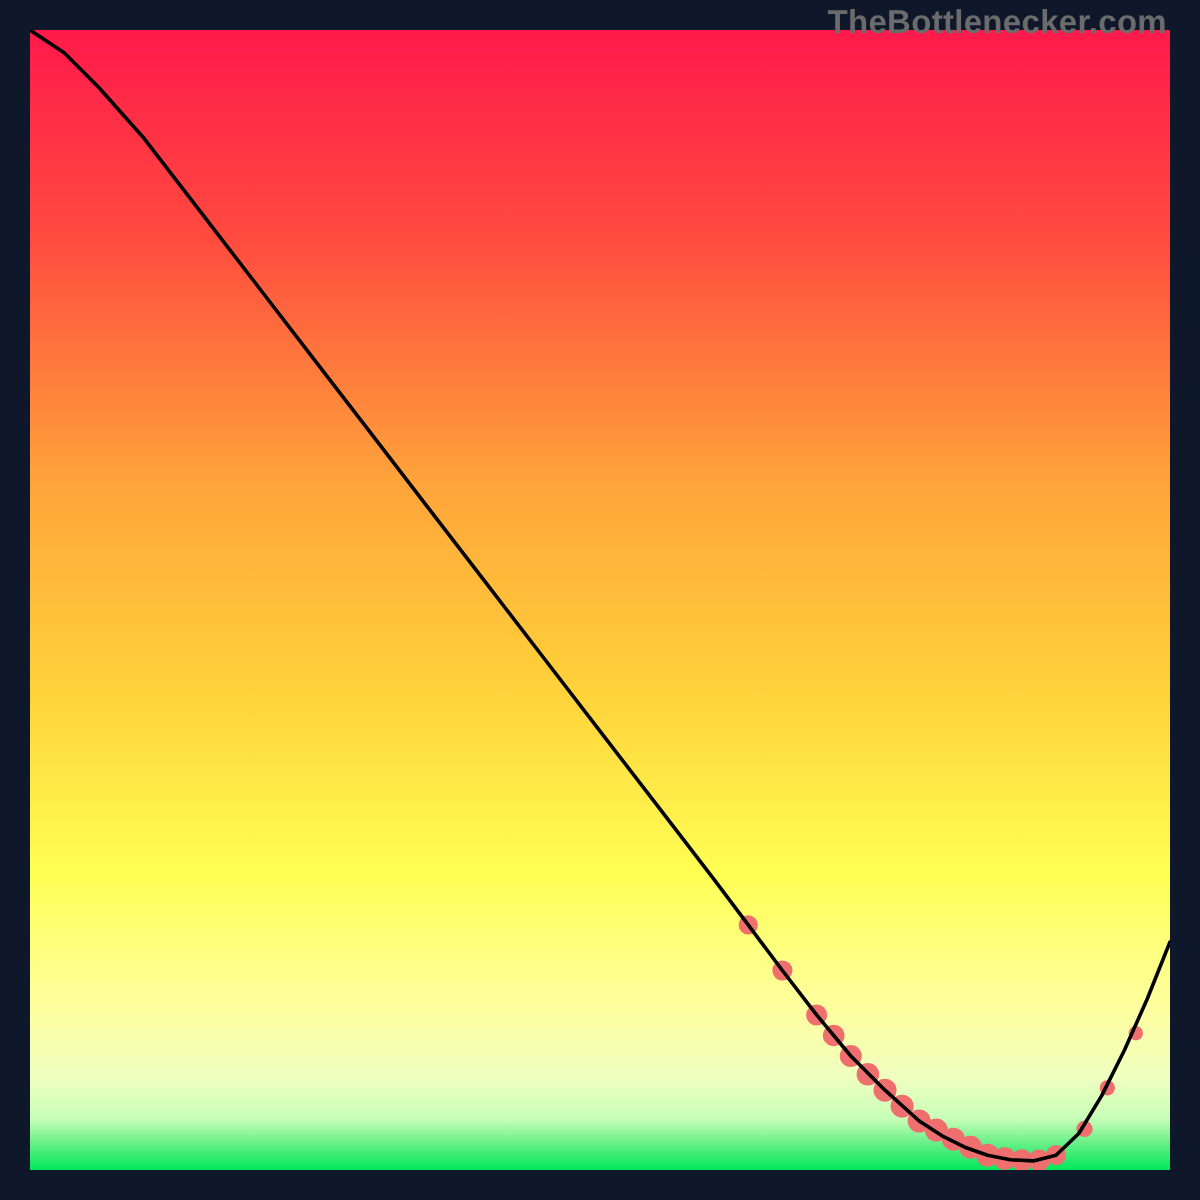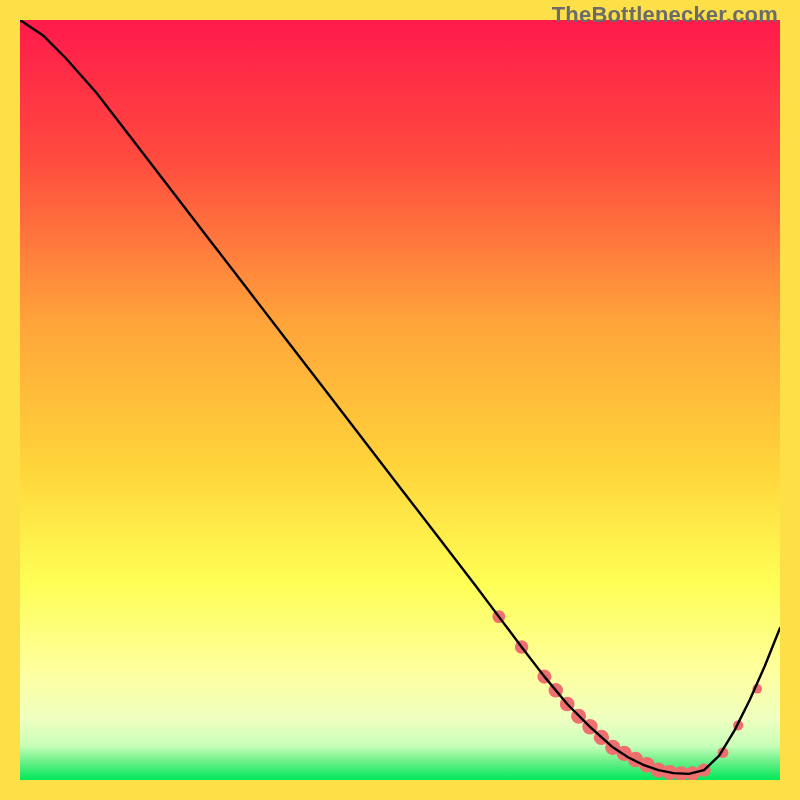--- a/index.html
+++ b/index.html
@@ -8,21 +8,21 @@
     width: 800px;
     height: 800px;
     background: #000;
     overflow: hidden;
     font-family: Arial, Helvetica, sans-serif;
   }
   .frame {
     position: absolute;
     left: 0; top: 0;
     width: 800px; height: 800px;
-    background: #fde047;
+    background: #0f172a;
   }
   .plot {
     position: absolute;
     left: 20px;
     top: 20px;
     width: 760px;
     height: 760px;
   }
   .watermark {
     position: absolute;

